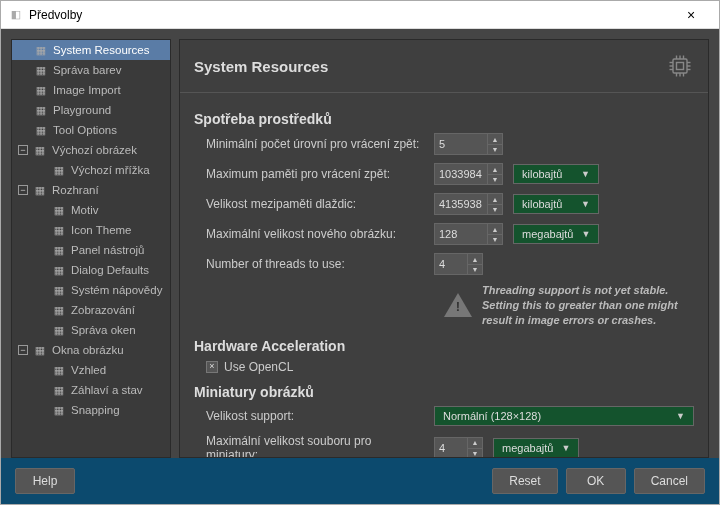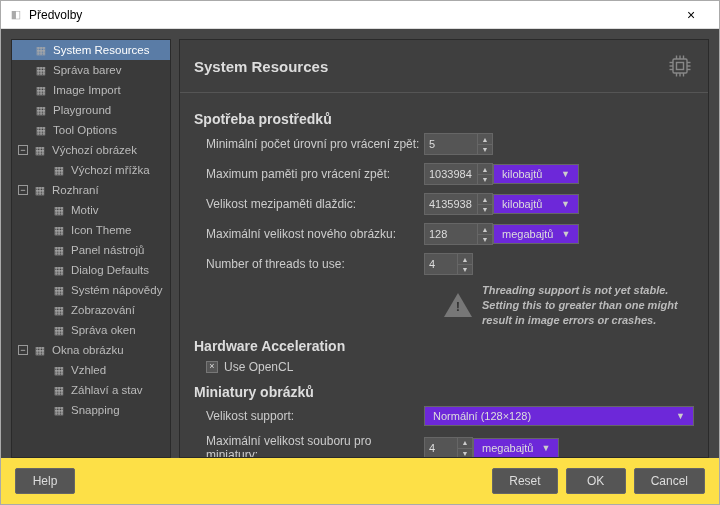--- a/index.html
+++ b/index.html
@@ -15,37 +15,37 @@
   .tree-item.ind2 { padding-left: 40px; }
   .tree-item.selected { background: #5a7ca6; color: #fff; }
   .tree-expander { width: 10px; height: 10px; border: 1px solid #999; display: inline-flex; align-items: center; justify-content: center; font-size: 9px; line-height: 1; color: #ccc; background: #3a3a3a; }
   .tree-icon { width: 14px; height: 14px; display: inline-flex; align-items: center; justify-content: center; color: #aaa; font-size: 11px; }
   .main { flex: 1; background: #3f3f3f; border: 1px solid #2a2a2a; display: flex; flex-direction: column; overflow: hidden; }
   .main-header { padding: 12px 14px; border-bottom: 1px solid #555; display: flex; align-items: center; gap: 10px; }
   .main-header h1 { font-size: 15px; font-weight: bold; color: #ddd; flex: 1; }
   .chip-icon { width: 28px; height: 28px; color: #888; }
   .main-content { flex: 1; overflow-y: auto; padding: 10px 14px; color: #ccc; }
   .section-title { font-weight: bold; font-size: 14px; color: #ddd; margin: 8px 0 6px 0; }
-  .row { display: flex; align-items: center; margin: 4px 0 8px 0; }
+  .row { display: flex; align-items: center; margin: 4px 0 8px 0; gap: 10px; }
   .row .label { flex: 0 0 230px; padding-left: 12px; color: #ccc; }
   .spin { display: flex; align-items: stretch; }
   .spin input { width: 54px; background: #555; border: 1px solid #666; color: #ddd; padding: 3px 4px; font-size: 11px; text-align: left; }
   .spin .btns { display: flex; flex-direction: column; border: 1px solid #666; border-left: none; }
   .spin .btns span { width: 14px; height: 10px; background: #555; display: flex; align-items: center; justify-content: center; font-size: 7px; color: #ccc; line-height: 1; }
   .spin .btns span + span { border-top: 1px solid #666; }
-  .select { background: #6d28d9; border: 1px solid #666; color: #ddd; padding: 3px 8px; font-size: 11px; display: flex; align-items: center; gap: 8px; min-width: 86px; }
+  .select { background: #14532d; border: 1px solid #666; color: #ddd; padding: 3px 8px; font-size: 11px; display: flex; align-items: center; gap: 8px; min-width: 86px; }
   .select.wide { flex: 1; justify-content: flex-end; }
   .select .chev { margin-left: auto; font-size: 9px; color: #ccc; }
   .warn-row { display: flex; align-items: center; gap: 10px; margin: 4px 0 10px 0; padding-left: 250px; font-weight: bold; }
   .warn-icon { width: 0; height: 0; border-left: 14px solid transparent; border-right: 14px solid transparent; border-bottom: 24px solid #777; position: relative; }
   .warn-icon::after { content: "!"; position: absolute; top: 6px; left: -3px; width: 6px; text-align: center; color: #333; font-weight: bold; font-size: 13px; }
   .warn-text { font-style: italic; color: #bbb; font-size: 11px; line-height: 1.35; }
   .checkbox-row { display: flex; align-items: center; gap: 6px; padding-left: 12px; margin: 3px 0 10px 0; }
   .chk { width: 12px; height: 12px; background: #555; border: 1px solid #777; display: inline-flex; align-items: center; justify-content: center; color: #ddd; font-size: 9px; line-height: 1; }
-  .footer { height: 46px; background: #fde047; display: flex; align-items: center; padding: 0 14px; gap: 8px; }
+  .footer { height: 46px; background: #0c4a6e; display: flex; align-items: center; padding: 0 14px; gap: 8px; }
   .footer .spacer { flex: 1; }
   .btn { background: #555; border: 1px solid #666; color: #ddd; padding: 5px 16px; font-size: 12px; border-radius: 2px; min-width: 60px; text-align: center; }
   ::-webkit-scrollbar { width: 12px; }
   ::-webkit-scrollbar-track { background: #3a3a3a; }
   ::-webkit-scrollbar-thumb { background: #666; border: 2px solid #3a3a3a; border-radius: 6px; }
 </style>
 </head>
 <body>
 
 <div class="window">

